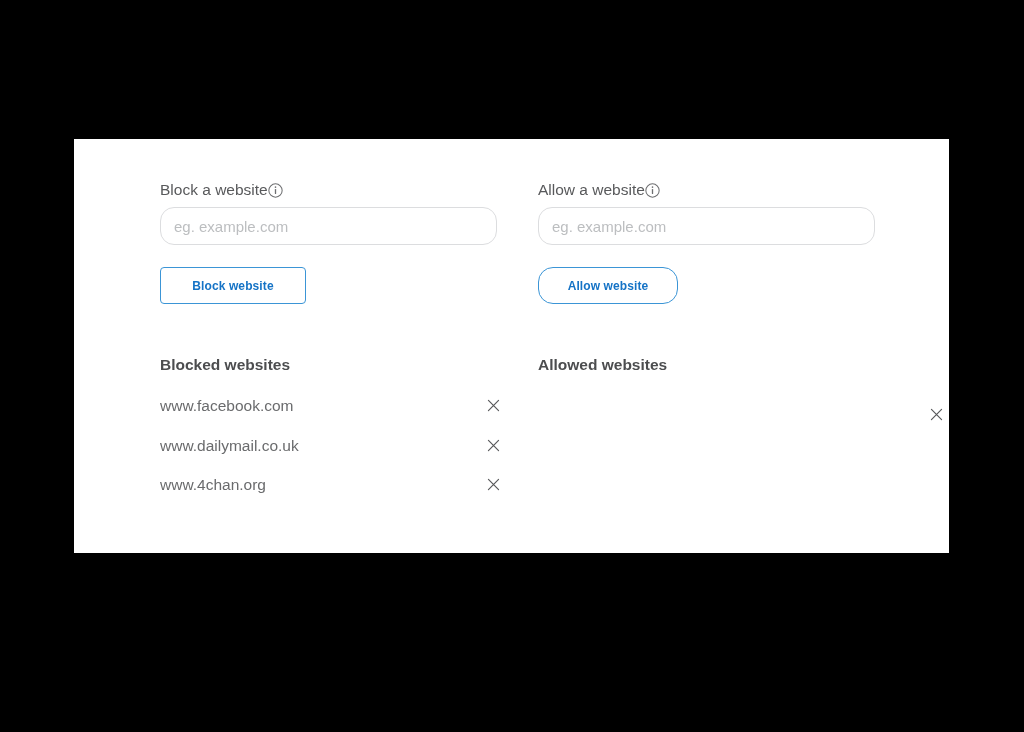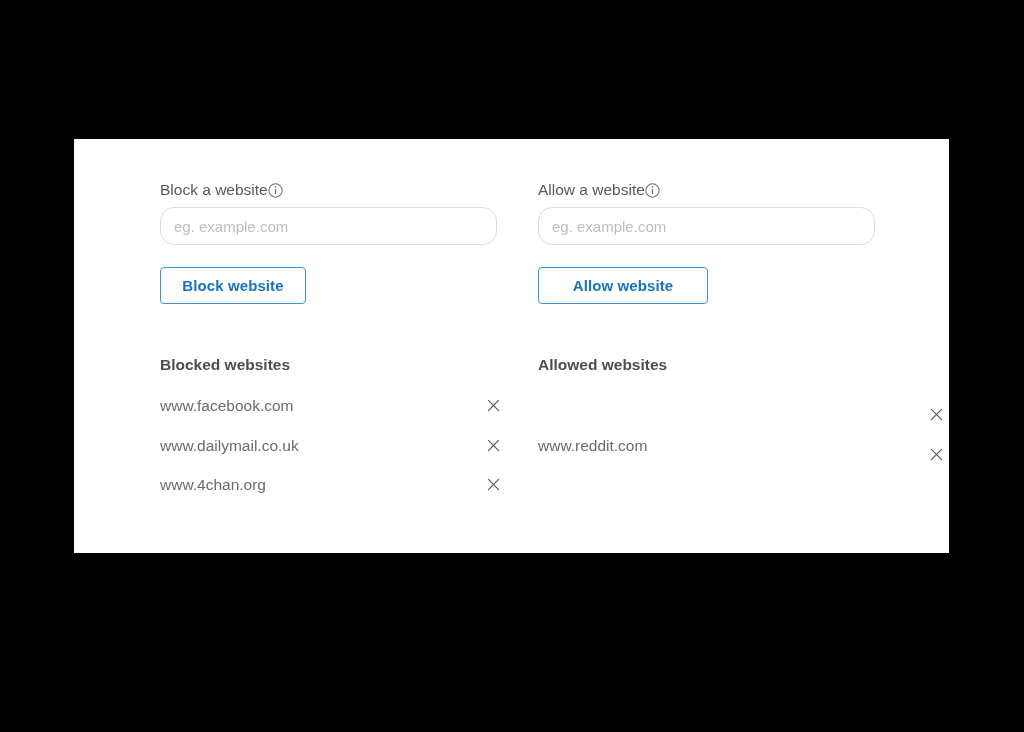--- a/index.html
+++ b/index.html
@@ -77,28 +77,28 @@
     position: absolute;
     top: 128px;
     left: 0;
     box-sizing: border-box;
     height: 37px;
     background: #ffffff;
     border: 1.4px solid #3b95d6;
     border-radius: 4px;
     color: #1573c6;
     font-family: "Liberation Sans", sans-serif;
-    font-size: 15px;
+    font-size: 12px;
     font-weight: bold;
     letter-spacing: 0.1px;
     cursor: pointer;
     padding: 0;
   }
   #btn-block { width: 146px; }
-  #btn-allow { width: 170px; }
+  #btn-allow { width: 140px; border-radius: 15px; }
 
   
   .list-heading {
     position: absolute;
     top: 217px;
     left: 0;
     font-size: 15.5px;
     font-weight: bold;
     color: #4c4d4f;
     white-space: nowrap;
@@ -217,24 +217,16 @@
     <div class="list-heading">Allowed websites</div>
 
     <ul class="site-list" id="list-allowed">
       <li class="site-row">
         <button class="remove-btn">
           <svg width="15" height="15" viewBox="0 0 16 16">
             <path d="M2.6 2.6 L13.4 13.4 M13.4 2.6 L2.6 13.4" stroke="#58595b" stroke-width="1.25" stroke-linecap="round"></path>
           </svg>
         </button>
       </li>
-      <li class="site-row">
-        <span class="site-name">www.reddit.com</span>
-        <button class="remove-btn">
-          <svg width="15" height="15" viewBox="0 0 16 16">
-            <path d="M2.6 2.6 L13.4 13.4 M13.4 2.6 L2.6 13.4" stroke="#58595b" stroke-width="1.25" stroke-linecap="round"></path>
-          </svg>
-        </button>
-      </li>
     </ul>
   </div>
 
 </div>
 
 </body></html>

